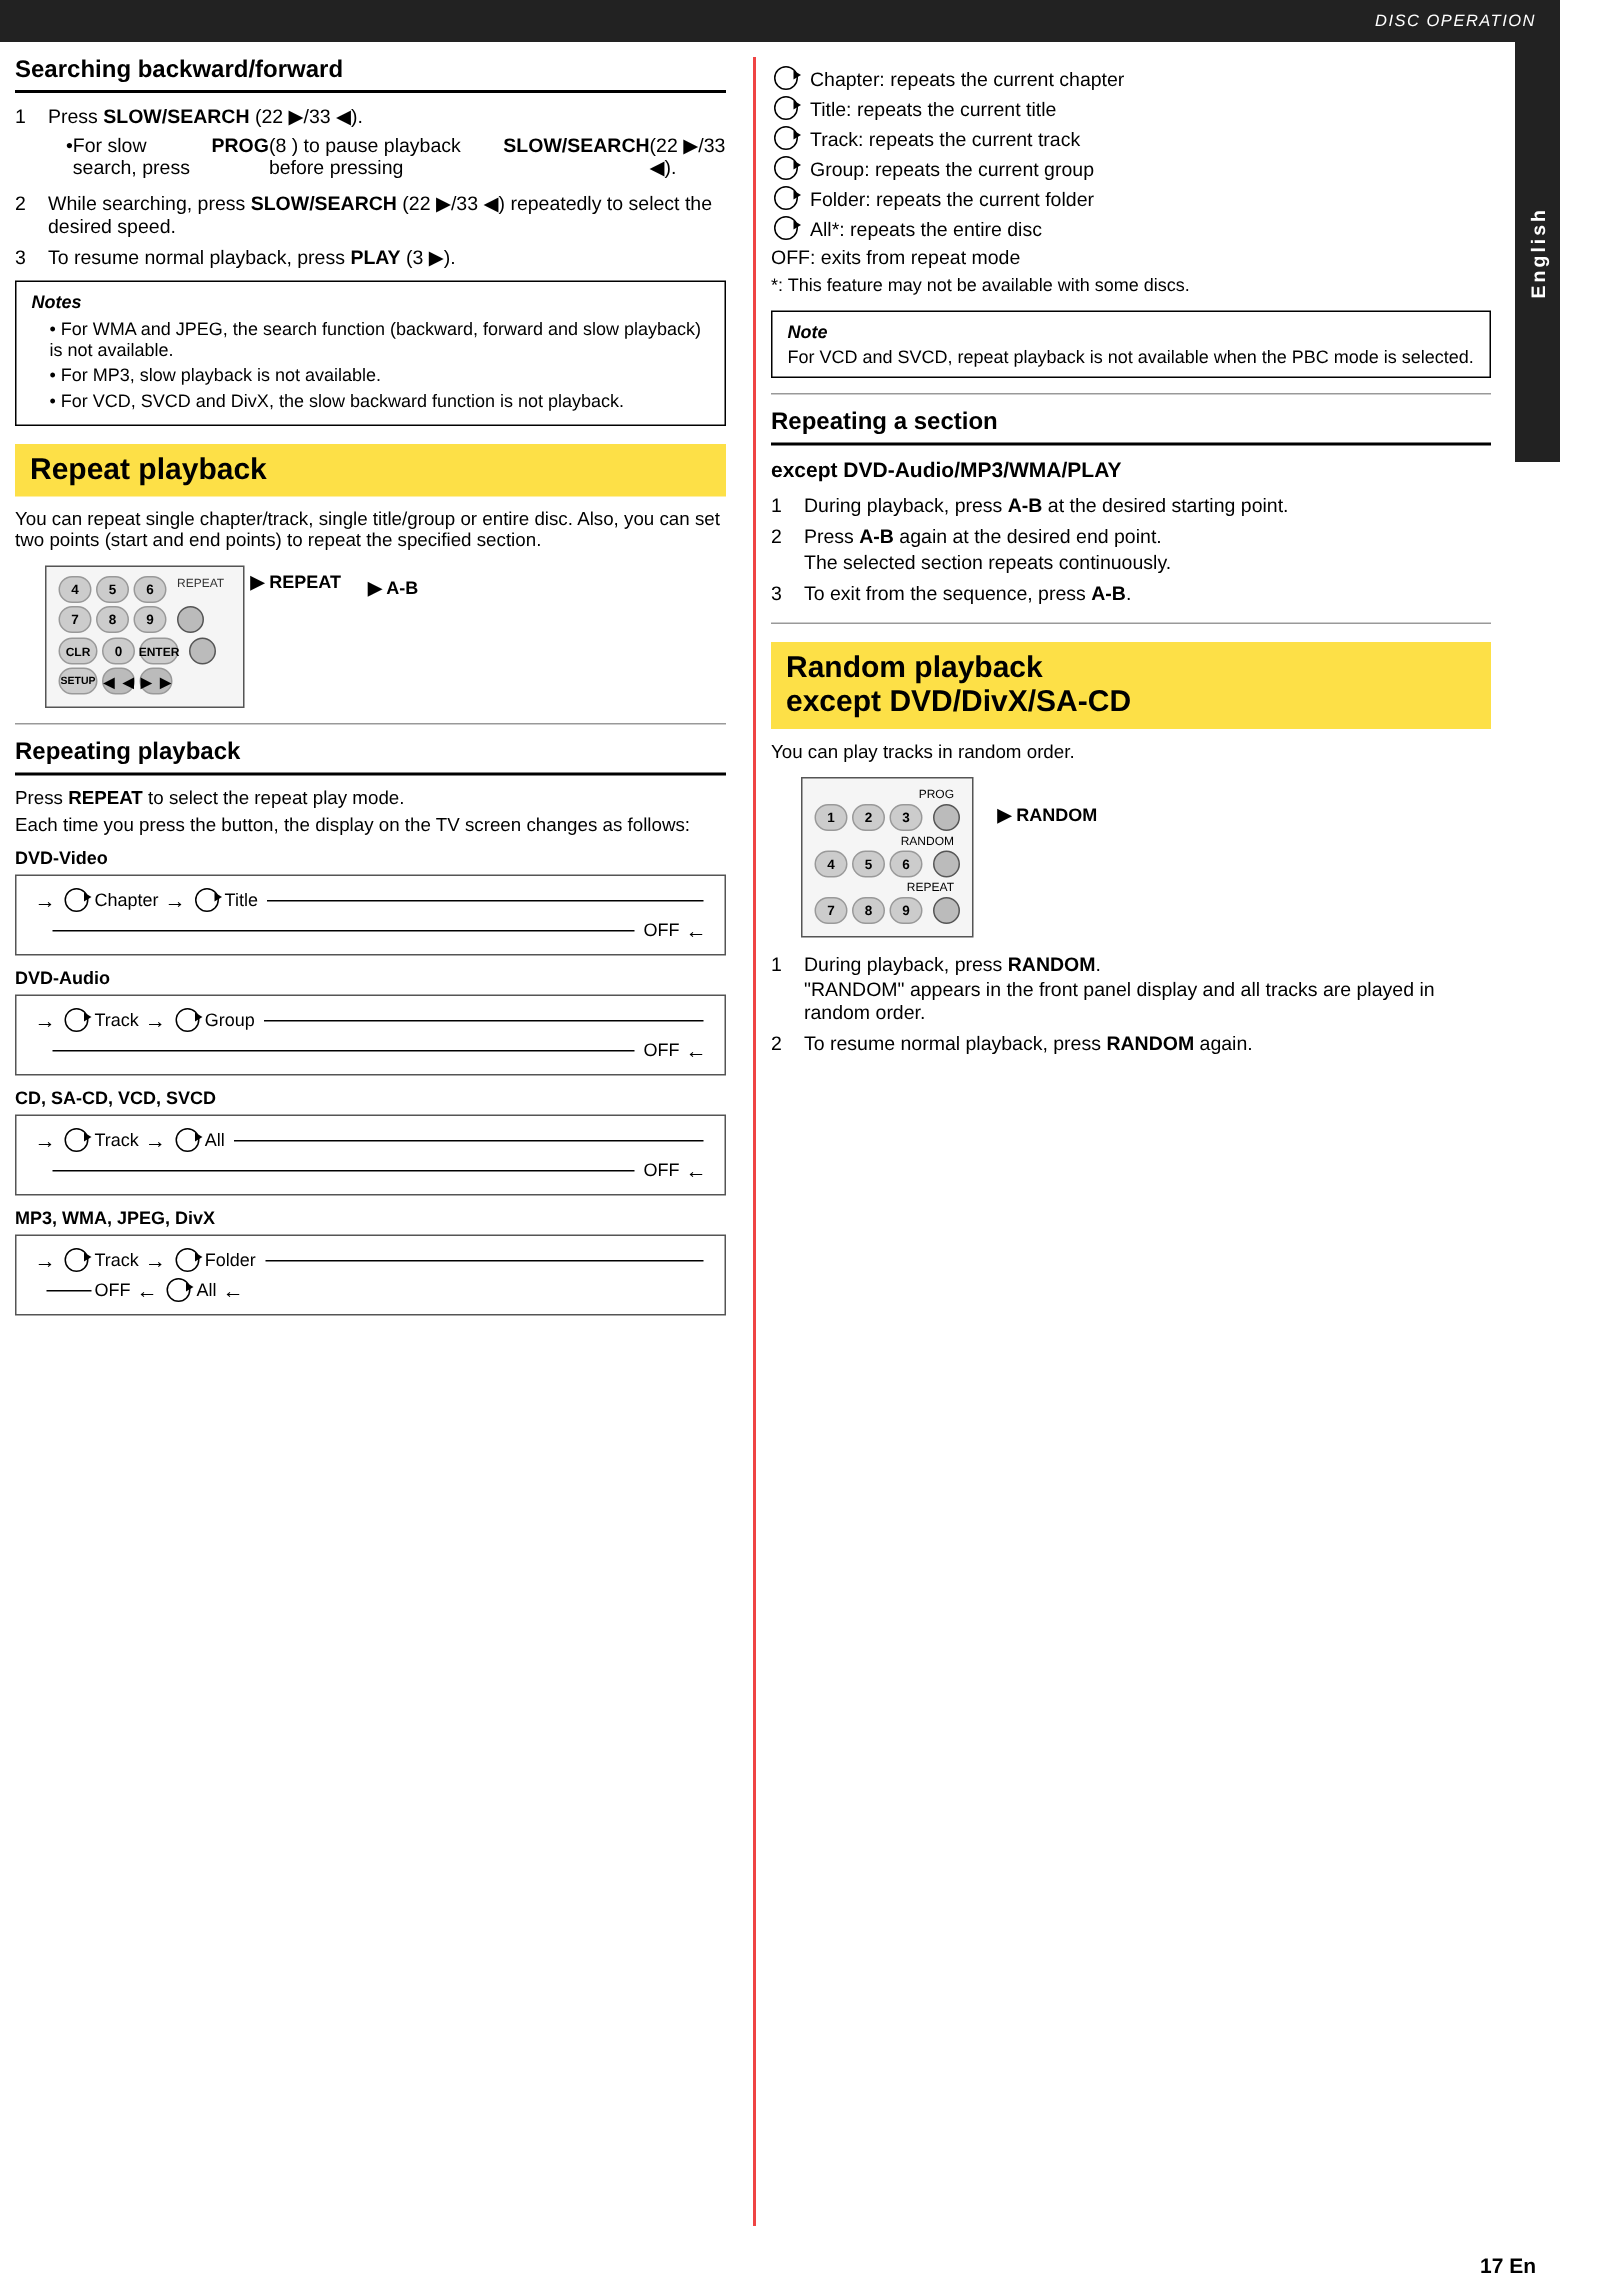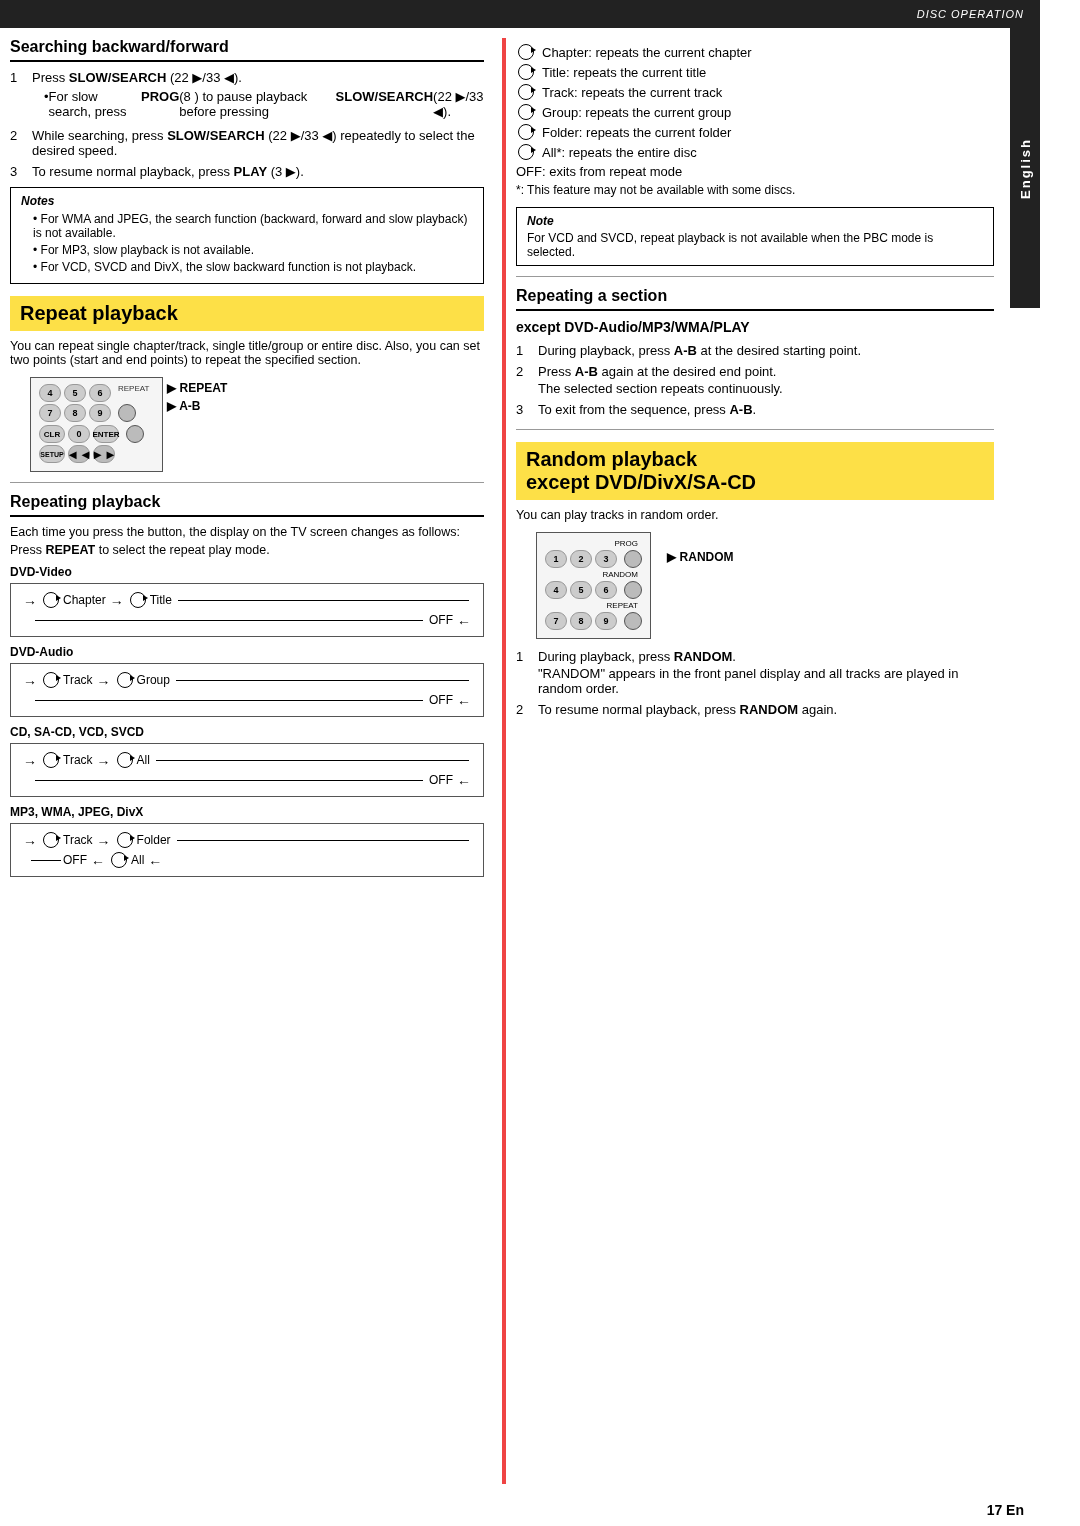--- a/index.html
+++ b/index.html
@@ -62,21 +62,21 @@
       padding: 10px 16px 10px 10px;
       margin-right: 30px;
     }
     .left-column {
       width: 50%;
       padding-right: 18px;
     }
     .right-column {
       width: 50%;
       padding-left: 10px;
-      border-left: 4px solid #ef4444;
+      border-left: 2px solid #ef4444;
     }
     
     .section-title {
       font-size: 16px;
       font-weight: bold;
       border-bottom: 2px solid #000;
       padding-bottom: 4px;
       margin-bottom: 8px;
     }
     .section-box-title {
@@ -319,32 +319,32 @@
             <div style="width:28px; margin-left:4px; display:flex; align-items:center;">
               <div style="width:18px; height:18px; border:1.5px solid #555; border-radius:50%; background:#bbb;"></div>
             </div>
           </div>
           <div class="kbd-row" style="margin-top:2px;">
             <div class="kbd-btn" style="width:26px; font-size:7px;">SETUP</div>
             <div style="width:22px; height:18px; background:#bbb; border-radius:10px; border:1px solid #999; display:flex; align-items:center; justify-content:center;">◄◄</div>
             <div style="width:22px; height:18px; background:#bbb; border-radius:10px; border:1px solid #999; display:flex; align-items:center; justify-content:center;">►►</div>
           </div>
         </div>
-        <div style="display:flex; flex-direction:column; padding-top:4px;">
+        <div style="display:flex; flex-direction:row; gap:18px; padding-top:4px;text-align:center;">
           <div style="font-size:12px; font-weight:bold; white-space:nowrap;">▶ <span>REPEAT</span></div>
           <div style="font-size:12px; font-weight:bold; white-space:nowrap; margin-top:4px;">▶ <span>A-B</span></div>
         </div>
       </div>
 
       <div class="divider"></div>
 
       <div class="section-wrap">
         <div class="section-title">Repeating playback</div>
+        <div class="sub-text">Press <strong>REPEAT</strong> to select the repeat play mode.</div>
         <div class="sub-text">Each time you press the button, the display on the TV screen changes as follows:</div>
-        <div class="sub-text">Press <strong>REPEAT</strong> to select the repeat play mode.</div>
 
         <div class="mode-label"><strong>DVD-Video</strong></div>
         <div class="mode-diagram">
           <div class="diagram-row">
             <span class="arrow-right">→</span>
             <span class="repeat-icon"></span>
             <span>Chapter</span>
             <span class="arrow-right">→</span>
             <span class="repeat-icon"></span>
             <span>Title</span>

